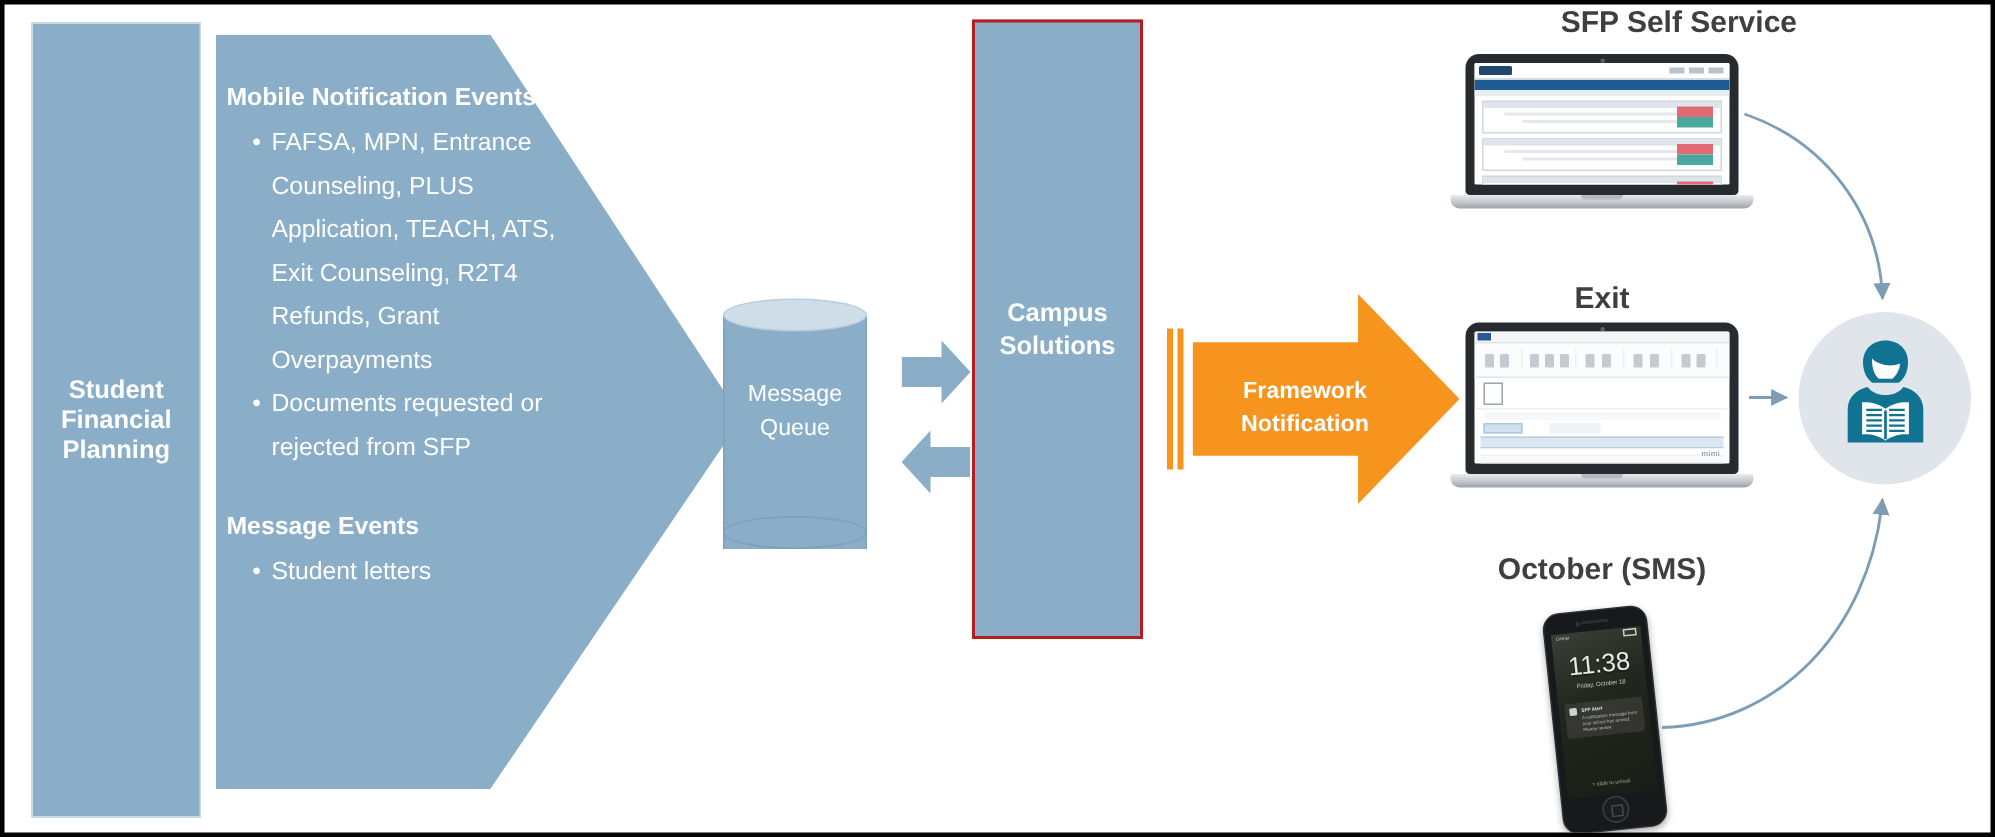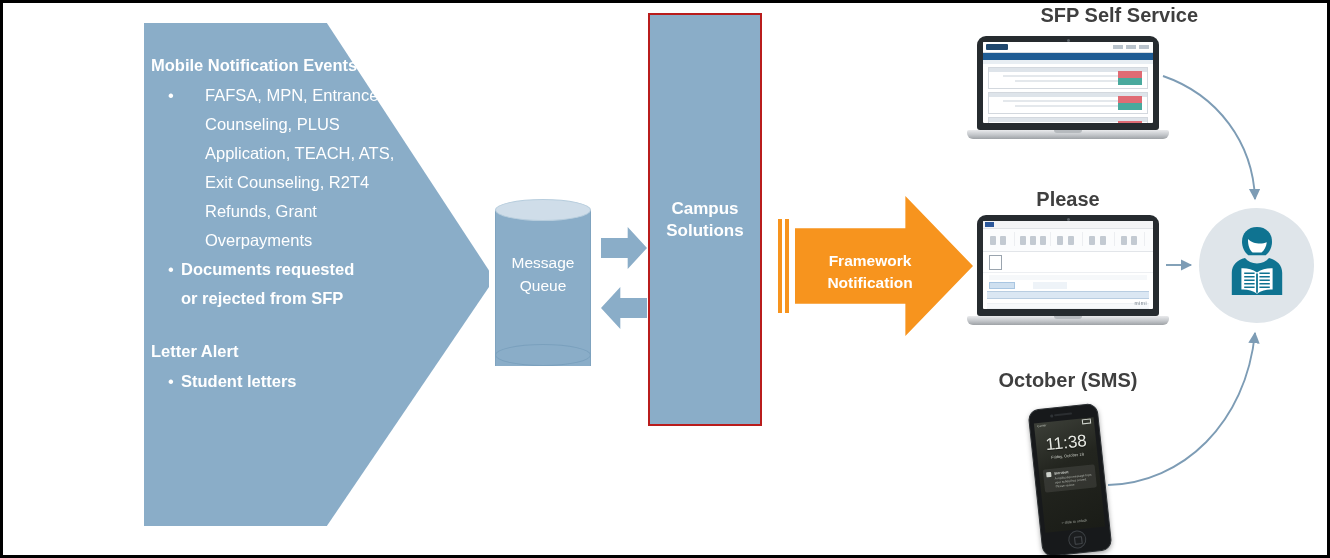--- a/index.html
+++ b/index.html
@@ -49,26 +49,26 @@
     font-weight:bold;font-size:16.5px;line-height:28px;
     margin:0 0 2px 0;
   }
   .ev-head.sp{margin-top:24px;}
   .ev-li{
     display:flex;font-size:16.5px;line-height:29px;font-weight:400;
     margin-left:10px;
   }
   .ev-li .bullet{width:20px;flex:0 0 20px;text-align:center;}
   .ev-li .ltext{flex:1 1 auto;}
-  .w1{max-width:202px;margin-left:24px;}
-  .w2{max-width:192px;font-weight:bold;}
+  .w1{max-width:202px;}
+  .w2{max-width:192px;}
 
   
   .cyl{
-    position:absolute;left:492px;top:196px;width:116px;height:178px;
+    position:absolute;left:479px;top:196px;width:116px;height:178px;
   }
   .cyl-body{
     position:absolute;left:0;top:11px;width:96px;height:156px;
     background:#8aadc8;border-left:1px solid #7fa3bf;border-right:1px solid #7fa3bf;
     box-sizing:border-box;
   }
   .cyl-bot{
     position:absolute;left:0;top:145px;width:96px;height:22px;
     background:#8aadc8;border-radius:50%/50%;
     border:1px solid #7aa0bd;box-sizing:border-box;
@@ -230,36 +230,39 @@
   .stu-svg{position:absolute;left:1220px;top:222px;width:68px;height:80px;}
 
   
   .conn{position:absolute;left:0;top:0;width:1330px;height:558px;pointer-events:none;}
 </style>
 </head>
 <body>
 
 <div id="stage">
 
+  <div class="sfp-bar">
+    <div class="txt">Student Financial Planning</div>
+  </div>
 
   <div class="chev"></div>
   <div class="chev-body">
 
     <div class="ev-head">Mobile Notification Events</div>
     <div class="ev-li">
       <span class="bullet">•</span>
       <span class="ltext w1">FAFSA, MPN, Entrance Counseling, PLUS Application, TEACH, ATS, Exit Counseling, R2T4 Refunds, Grant Overpayments</span>
     </div>
 
     <div class="ev-li">
       <span class="bullet">•</span>
       <span class="ltext w2">Documents requested or rejected from SFP</span>
     </div>
 
-    <div class="ev-head sp">Letter Alert</div>
+    <div class="ev-head sp">Message Events</div>
     <div class="ev-li">
       <span class="bullet">•</span>
       <span class="ltext w2">Student letters</span>
     </div>
   </div>
 
   <div class="cyl">
     <div class="cyl-body"></div>
     <div class="cyl-bot"></div>
     <div class="cyl-top"></div>
@@ -330,21 +333,21 @@
               <div class="a"></div>
             </div>
         </div>
       </div>
     </div>
     <div class="lt-base" style="top:94px;">
       <div class="lt-notch"></div>
     </div>
   </div>
 
-  <div class="chan-title" style="left:935px;top:184px;">Please</div>
+  <div class="chan-title" style="left:935px;top:184px;">Exit</div>
 
   <div class="laptop" style="left:974px;top:212px;width:182px;height:110px;">
     <div class="lt-lid" style="height:101px;">
       <div class="lt-cam"></div>
       <div class="lt-screen">
         <div class="o-tab">
             <div class="bl"></div>
           </div>
         <div class="o-ribbon">
           <div class="grp" style="left:3px;width:28px;">

